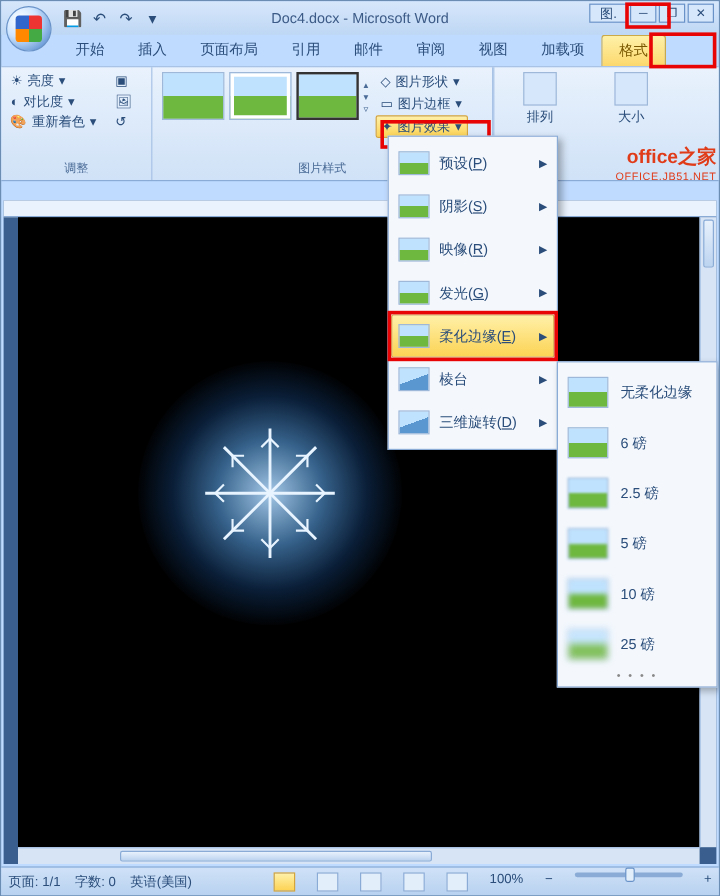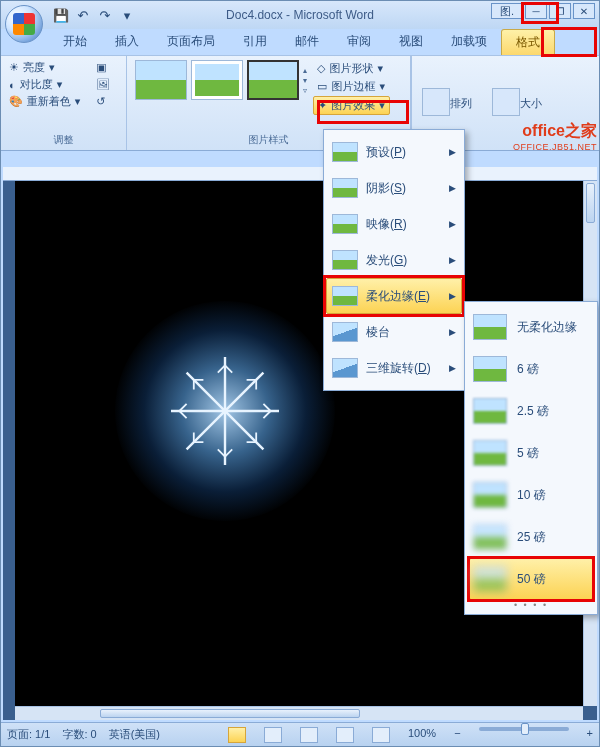--- a/index.html
+++ b/index.html
@@ -28,41 +28,41 @@
 .group-label { font-size: 10px; text-align: center; color: #4a6b96; padding-bottom: 1px; }
 .adjust-grid { display: grid; grid-template-columns: auto auto; gap: 2px 8px; font-size: 11px; color: #2a4d7a; }
 .adjust-item { display: flex; align-items: center; gap: 4px; }
 .styles-row { display: flex; gap: 4px; align-items: center; }
 .style-thumb { width: 52px; height: 40px; border: 1px solid #9db8d9; background: linear-gradient(#bfe3ff 50%, #6fb840 50%); }
 .style-thumb.framed { box-shadow: 0 0 0 3px #fff inset; }
 .pic-opts { display: flex; flex-direction: column; font-size: 11px; color: #2a4d7a; gap: 1px; }
 .pic-opt { display: flex; align-items: center; gap: 4px; padding: 1px 4px; }
 .pic-opt.hot { background: linear-gradient(#fff0a8, #fcd354); border: 1px solid #d6a53a; border-radius: 2px; }
 .fx-highlight { position: absolute; left: 316px; top: 44px; width: 92px; height: 24px; border: 3px solid #e80404; z-index: 20; pointer-events: none; }
-.small-group { display: flex; flex-direction: row; align-items: center; justify-content: flex-start; font-size: 11px; color: #2a4d7a; padding: 4px 10px; }
+.small-group { display: flex; flex-direction: column; align-items: center; justify-content: flex-start; font-size: 11px; color: #2a4d7a; padding: 4px 24px; }
 .big-icon { width: 28px; height: 28px; background: #d7e7fb; border: 1px solid #9db8d9; margin-bottom: 2px; }
 
 
 .watermark { position: absolute; right: 2px; top: 120px; text-align: right; z-index: 2; }
 .wm1 { font-size: 16px; color: #e03c1a; font-weight: bold; }
 .wm2 { font-size: 9px; color: #e03c1a; letter-spacing: 0.5px; }
 
 
 .doc-area { position: absolute; left: 2px; top: 166px; right: 2px; bottom: 26px; background: #3a5f8e; }
 .ruler { height: 14px; background: #e9f2fd; border-bottom: 1px solid #8aabd6; position: relative; font-size: 9px; color: #4a6b96; }
 .canvas { position: absolute; left: 12px; top: 14px; right: 14px; bottom: 14px; background: #000; overflow: hidden; }
 .snowflake-glow { position: absolute; left: 100px; top: 120px; width: 220px; height: 220px; border-radius: 50%; background: radial-gradient(circle, rgba(180,220,255,0.9) 0%, rgba(100,180,255,0.55) 28%, rgba(40,120,220,0.25) 52%, rgba(0,0,0,0) 72%); }
 .snowflake { position: absolute; left: 150px; top: 170px; width: 120px; height: 120px; }
 .vscroll { position: absolute; right: 0; top: 14px; bottom: 14px; width: 14px; background: #d6e4f5; border-left: 1px solid #a8c3e6; }
 .vthumb { position: absolute; left: 2px; top: 2px; right: 2px; height: 40px; background: linear-gradient(#e8f1fc, #bcd4f0); border: 1px solid #8aabd6; border-radius: 2px; }
 .hscroll { position: absolute; left: 12px; right: 14px; bottom: 0; height: 14px; background: #d6e4f5; border-top: 1px solid #a8c3e6; }
 .hthumb { position: absolute; top: 2px; left: 85px; width: 260px; bottom: 2px; background: linear-gradient(#e8f1fc, #bcd4f0); border: 1px solid #8aabd6; border-radius: 2px; }
 
 
-.fx-menu { position: absolute; left: 322px; top: 128px; width: 142px; background: #f4f8fd; border: 1px solid #8aabd6; box-shadow: 3px 3px 6px rgba(0,0,0,0.3); z-index: 30; padding: 4px 2px; }
+.fx-menu { position: absolute; left: 322px; top: 112px; width: 142px; background: #f4f8fd; border: 1px solid #8aabd6; box-shadow: 3px 3px 6px rgba(0,0,0,0.3); z-index: 30; padding: 4px 2px; }
 .fx-item { display: flex; align-items: center; gap: 8px; padding: 8px 6px; font-size: 12px; color: #2a4d7a; position: relative; }
 .fx-item .arrow { margin-left: auto; font-size: 9px; color: #2a4d7a; }
 .fx-item.hot { background: linear-gradient(#fff0a8, #fcd354); border: 1px solid #d6a53a; border-radius: 2px; padding: 7px 5px; }
 .fx-thumb { width: 26px; height: 20px; background: linear-gradient(#bfe3ff 50%, #6fb840 50%); border: 1px solid #9db8d9; flex-shrink: 0; }
 .fx-thumb.s3d { background: linear-gradient(160deg, #bfe3ff 50%, #5a97d0 50%); }
 .fx-soft-highlight { position: absolute; left: -4px; top: -4px; right: -4px; bottom: -4px; border: 3px solid #e80404; pointer-events: none; }
 
 
 .soft-menu { position: absolute; left: 463px; top: 300px; width: 134px; background: #f4f8fd; border: 1px solid #8aabd6; box-shadow: 3px 3px 6px rgba(0,0,0,0.3); z-index: 30; padding: 4px; }
 .soft-item { display: flex; align-items: center; gap: 10px; padding: 8px 4px; font-size: 12px; color: #2a4d7a; position: relative; }
@@ -263,25 +263,20 @@
       <span>5 磅</span>
     </div>
   <div class="soft-item">
       <div class="soft-thumb blur4"></div>
       <span>10 磅</span>
     </div>
   <div class="soft-item">
       <div class="soft-thumb blur5"></div>
       <span>25 磅</span>
     </div>
-  <div class="soft-item hot">
-    <div class="soft-highlight"></div>
-    <div class="soft-thumb blur6"></div>
-      <span>50 磅</span>
-  </div>
   <div class="soft-dots">• • • •</div>
 </div>
 
 <div class="statusbar">
   <span>页面: 1/1</span>
   <span>字数: 0</span>
   <span>英语(美国)</span>
   <div class="status-right">
     <div class="view-btn active"></div>
     <div class="view-btn"></div>

